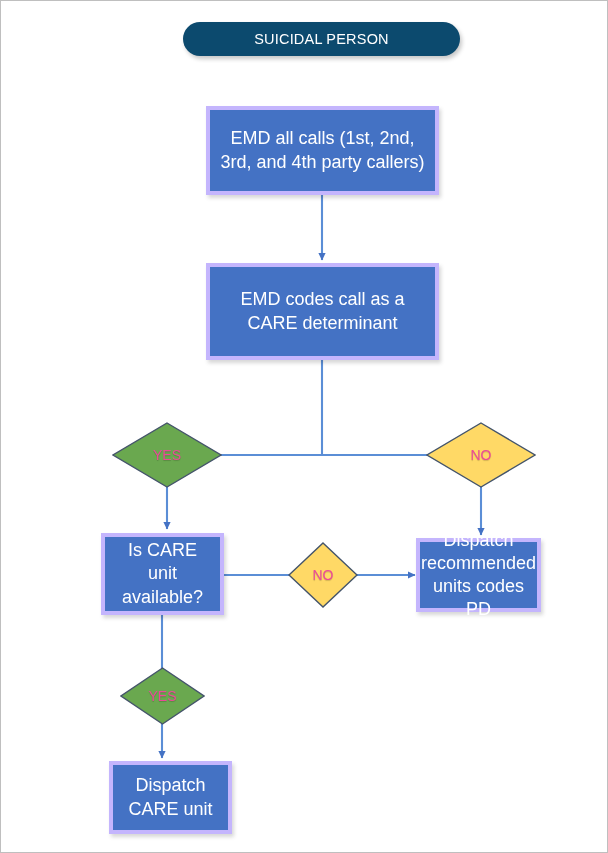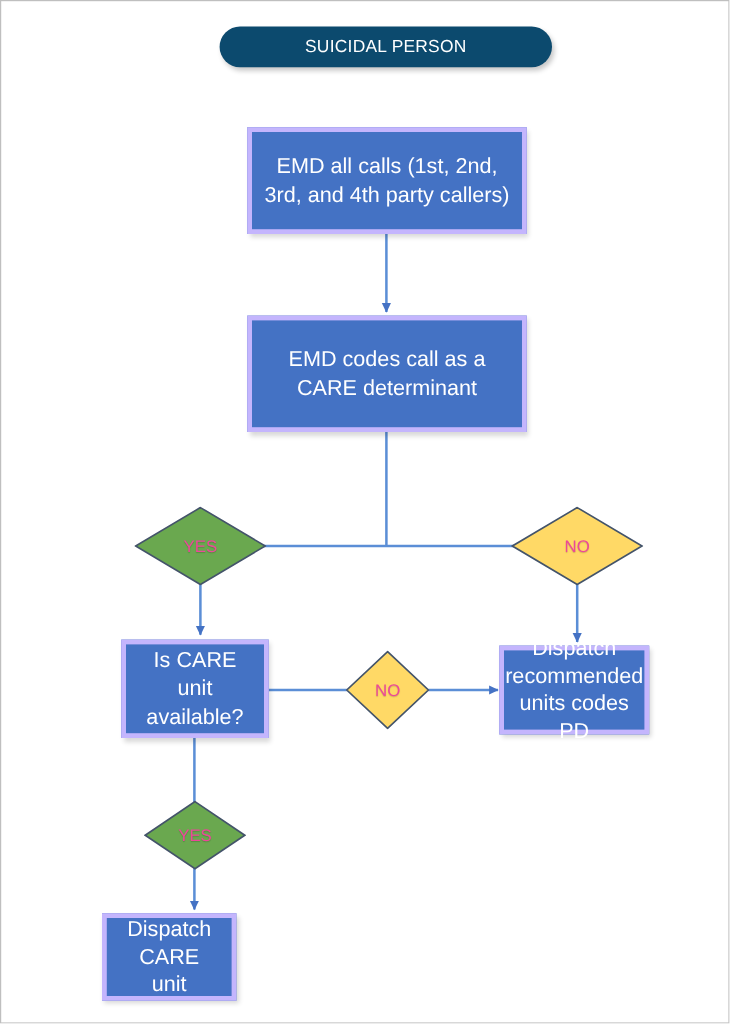--- a/index.html
+++ b/index.html
@@ -140,17 +140,17 @@
     <span>Dispatch recommended units codes PD</span>
   </div>
 
   <div class="diamond-wrap" style="left:119px; top:666px; width:85px; height:58px;">
     <svg width="85" height="58" viewBox="0 0 85 58">
       <polygon points="42.5,1 84,29 42.5,57 1,29" fill="#6aa84f" stroke="#44546a" stroke-width="1.4"></polygon>
     </svg>
     <div class="diamond-label">YES</div>
   </div>
 
-  <div class="node rect" style="left:84px; top:760px; width:112px; height:73px;">
+  <div class="node rect" style="left:108px; top:760px; width:123px; height:73px;">
     <span>Dispatch CARE unit</span>
   </div>
 
 </div>
 
 </body></html>

